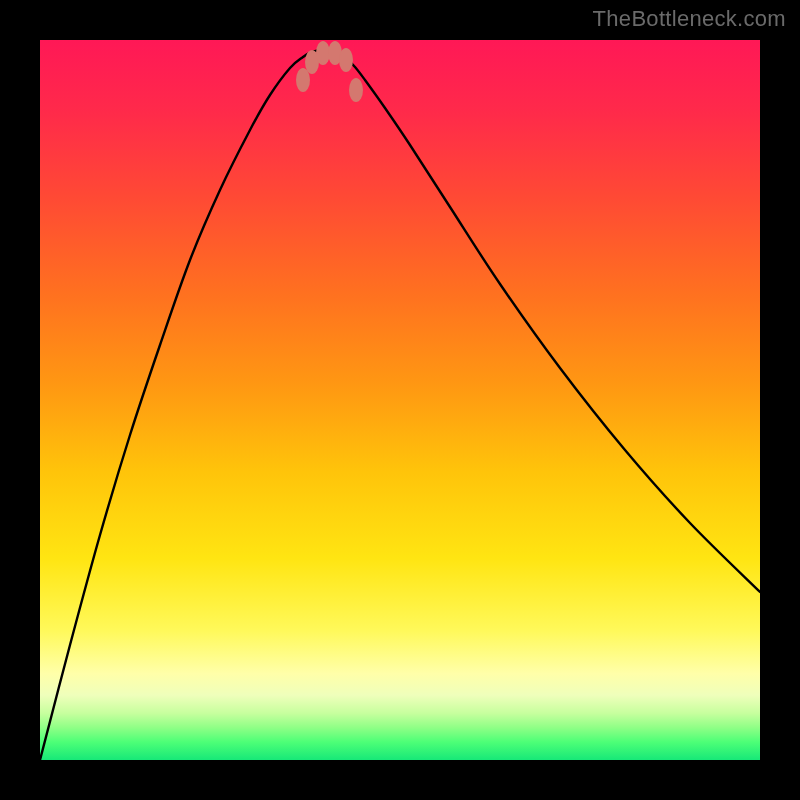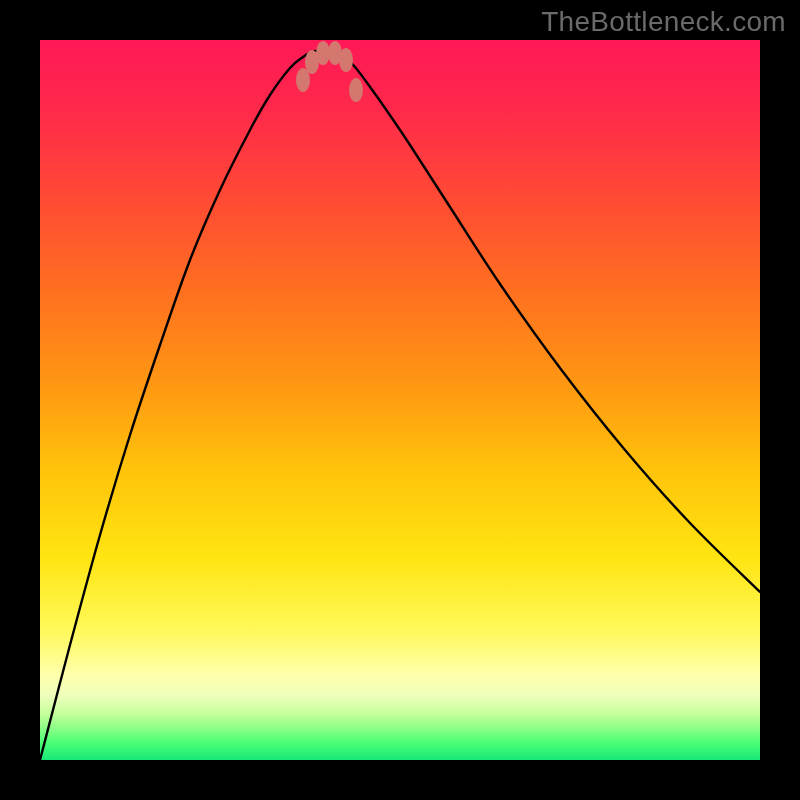--- a/index.html
+++ b/index.html
@@ -24,21 +24,21 @@
     left: 0;
     top: 0;
     width: 720px;
     height: 720px;
   }
   .watermark {
     position: absolute;
     top: 6px;
     right: 14px;
     color: #6a6a6a;
-    font-size: 28px;
+    font-size: 22px;
     font-weight: 400;
     letter-spacing: 0.3px;
     user-select: none;
   }
   svg.curve {
     position: absolute;
     left: 0;
     top: 0;
   }
 </style>

